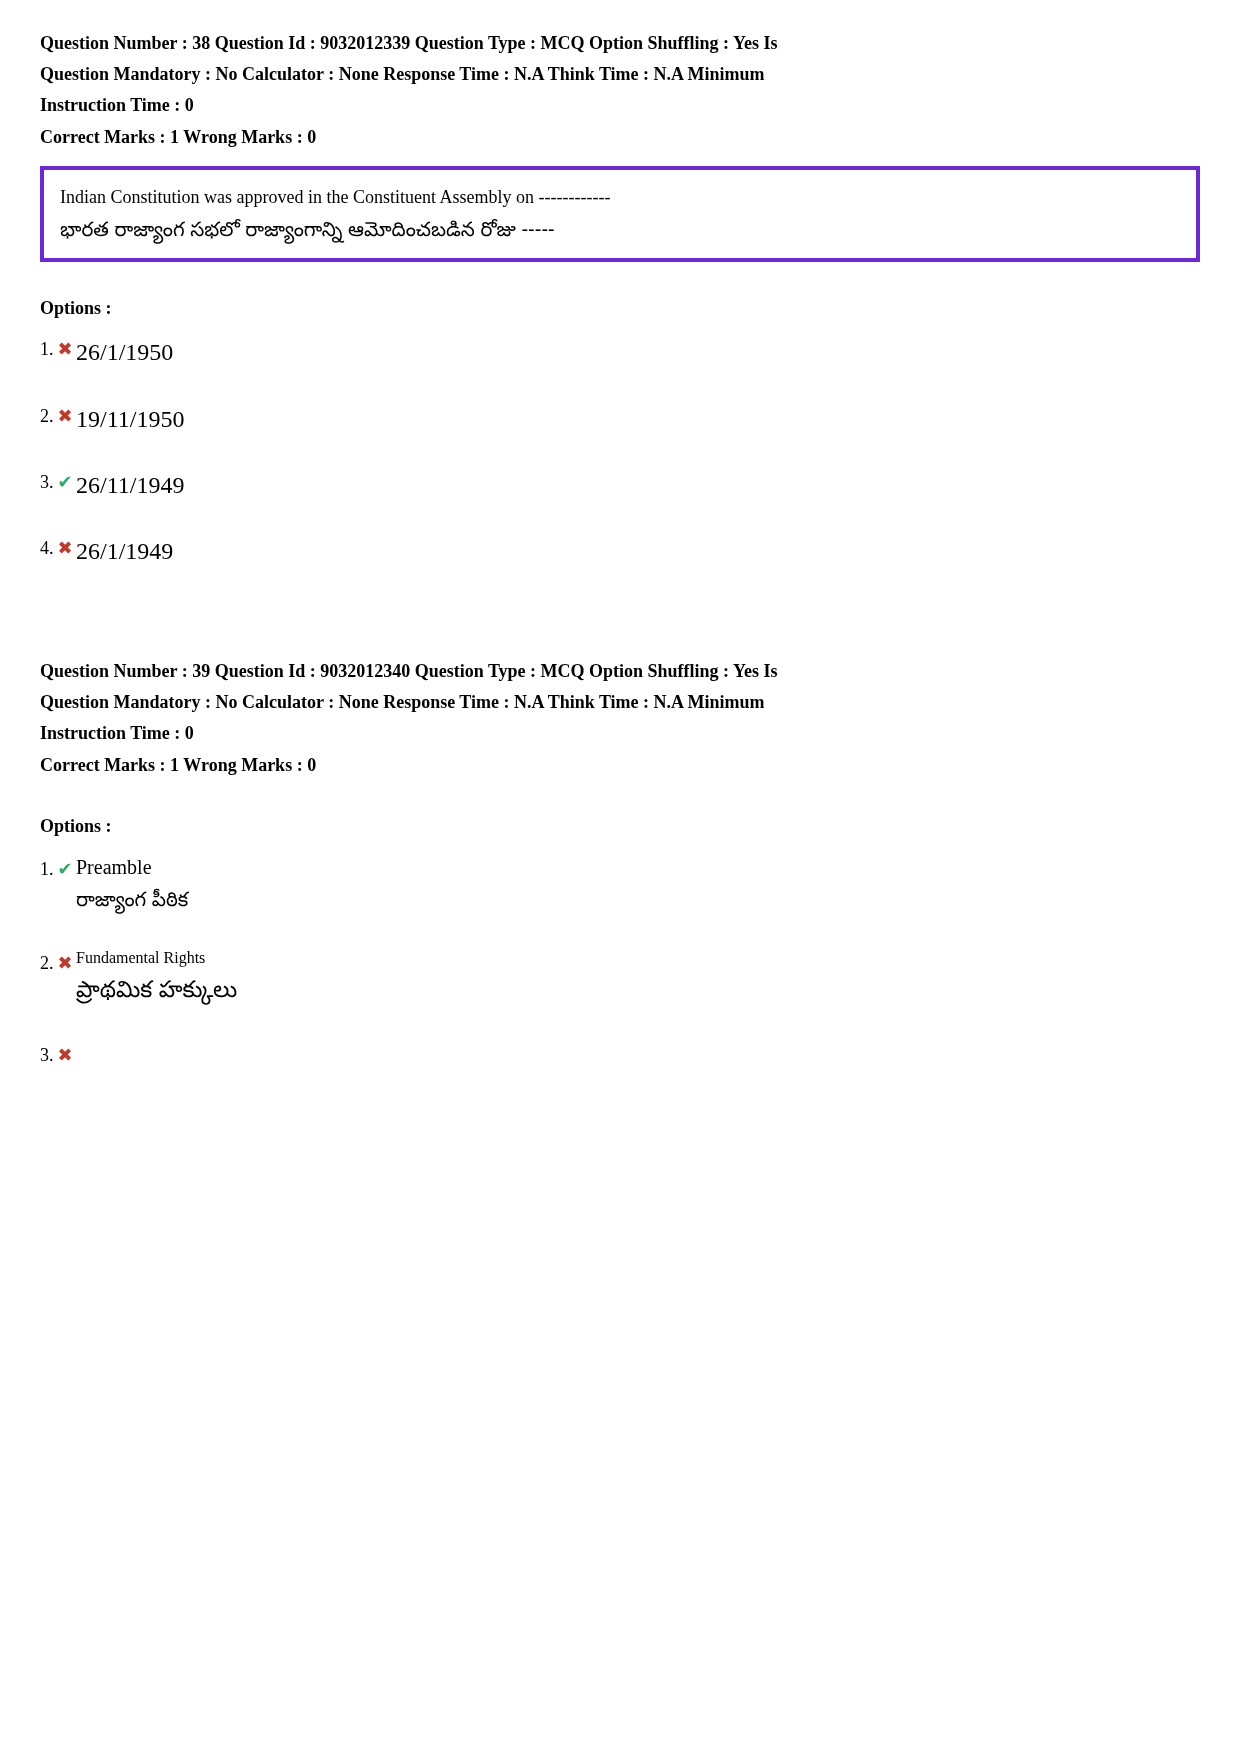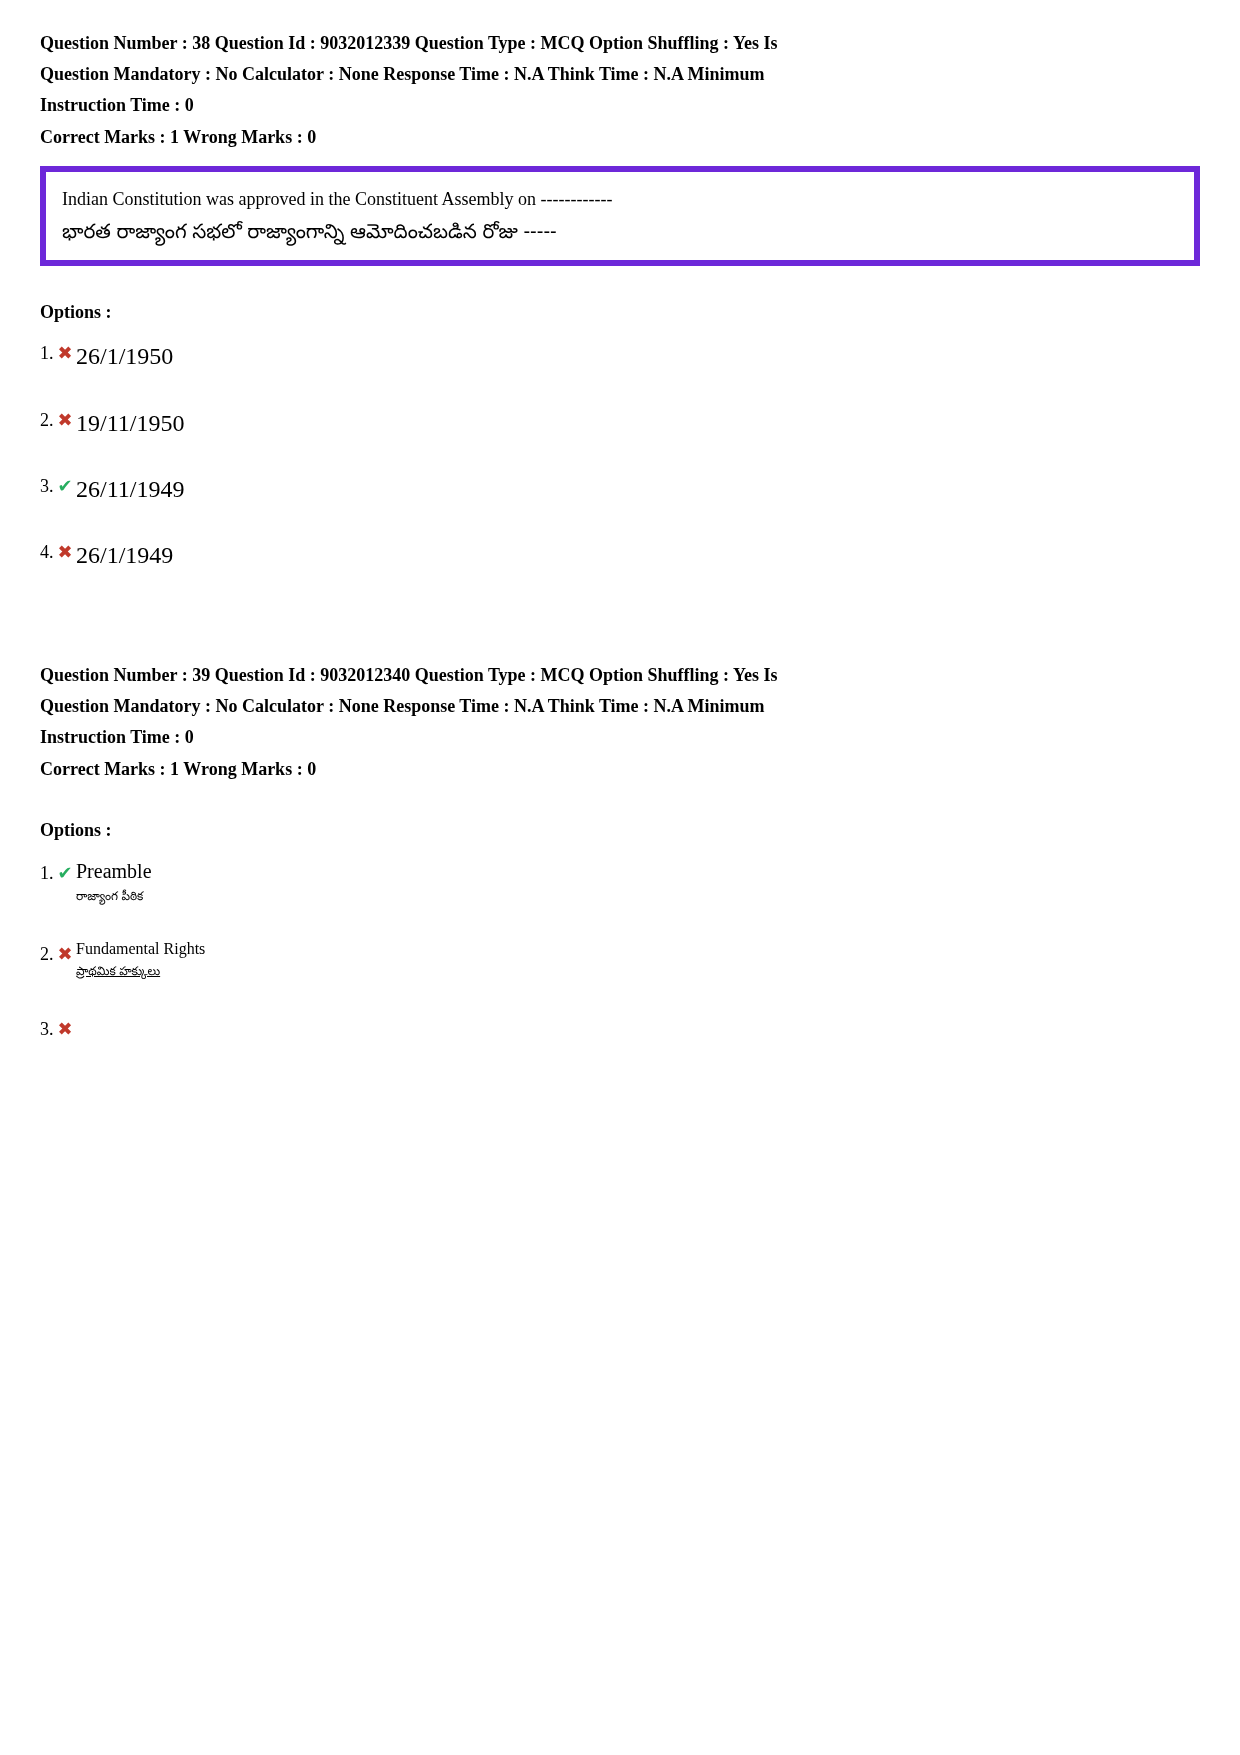--- a/index.html
+++ b/index.html
@@ -19,21 +19,21 @@
       font-size: 18px;
       margin-bottom: 4px;
       line-height: 1.5;
     }
     .marks-line {
       font-weight: bold;
       font-size: 18px;
       margin-bottom: 14px;
     }
     .question-box {
-      border: 6px solid #6d28d9;
+      border: 4px solid #6d28d9;
       padding: 12px 16px;
       margin-bottom: 14px;
       font-size: 18px;
       font-family: Georgia, serif;
       line-height: 1.7;
     }
     .question-box .telugu {
       font-family: Arial, sans-serif;
       font-size: 20px;
     }
@@ -138,32 +138,32 @@
 
   <div class="options-label">Options :</div>
 
   <div class="option-row" style="align-items: flex-start; margin-bottom: 30px;">
     <div class="option-num" style="padding-top: 4px;">
       <span>1.</span>
       <span class="icon-correct">✔</span>
     </div>
     <div>
       <div style="font-size: 20px; font-family: Georgia, serif;">Preamble</div>
-      <div class="telugu-text" style="font-size: 12px;">రాజ్యాంగ పీఠిక</div>
+      <div class="telugu-text" style="font-size: 20px;">రాజ్యాంగ పీఠిక</div>
     </div>
   </div>
 
   <div class="option-row" style="align-items: flex-start; margin-bottom: 30px;">
     <div class="option-num" style="padding-top: 4px;">
       <span>2.</span>
       <span class="icon-wrong">✖</span>
     </div>
     <div>
       <div style="font-size: 16px; font-family: Georgia, serif;">Fundamental Rights</div>
-      <div class="telugu-text" style="font-size: 12px; text-decoration: underline;">ప్రాథమిక హక్కులు</div>
+      <div class="telugu-text" style="font-size: 23px;">ప్రాథమిక హక్కులు</div>
     </div>
   </div>
 
   <div class="option-row" style="align-items: flex-start; margin-bottom: 30px;">
     <div class="option-num" style="padding-top: 4px;">
       <span>3.</span>
       <span class="icon-wrong">✖</span>
     </div>
     <div></div>
   </div>

